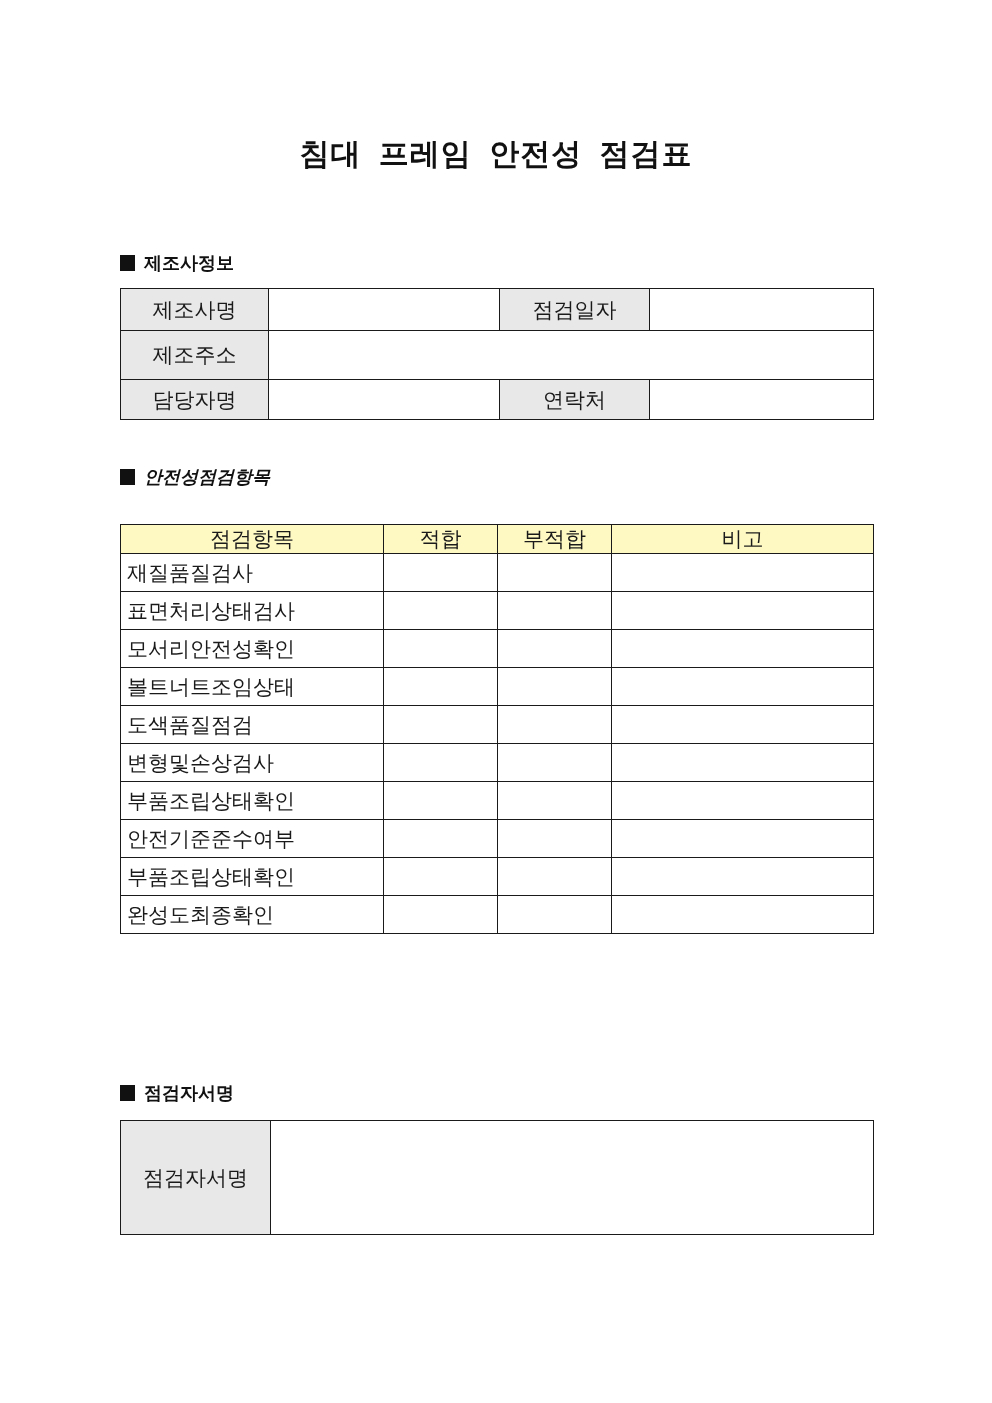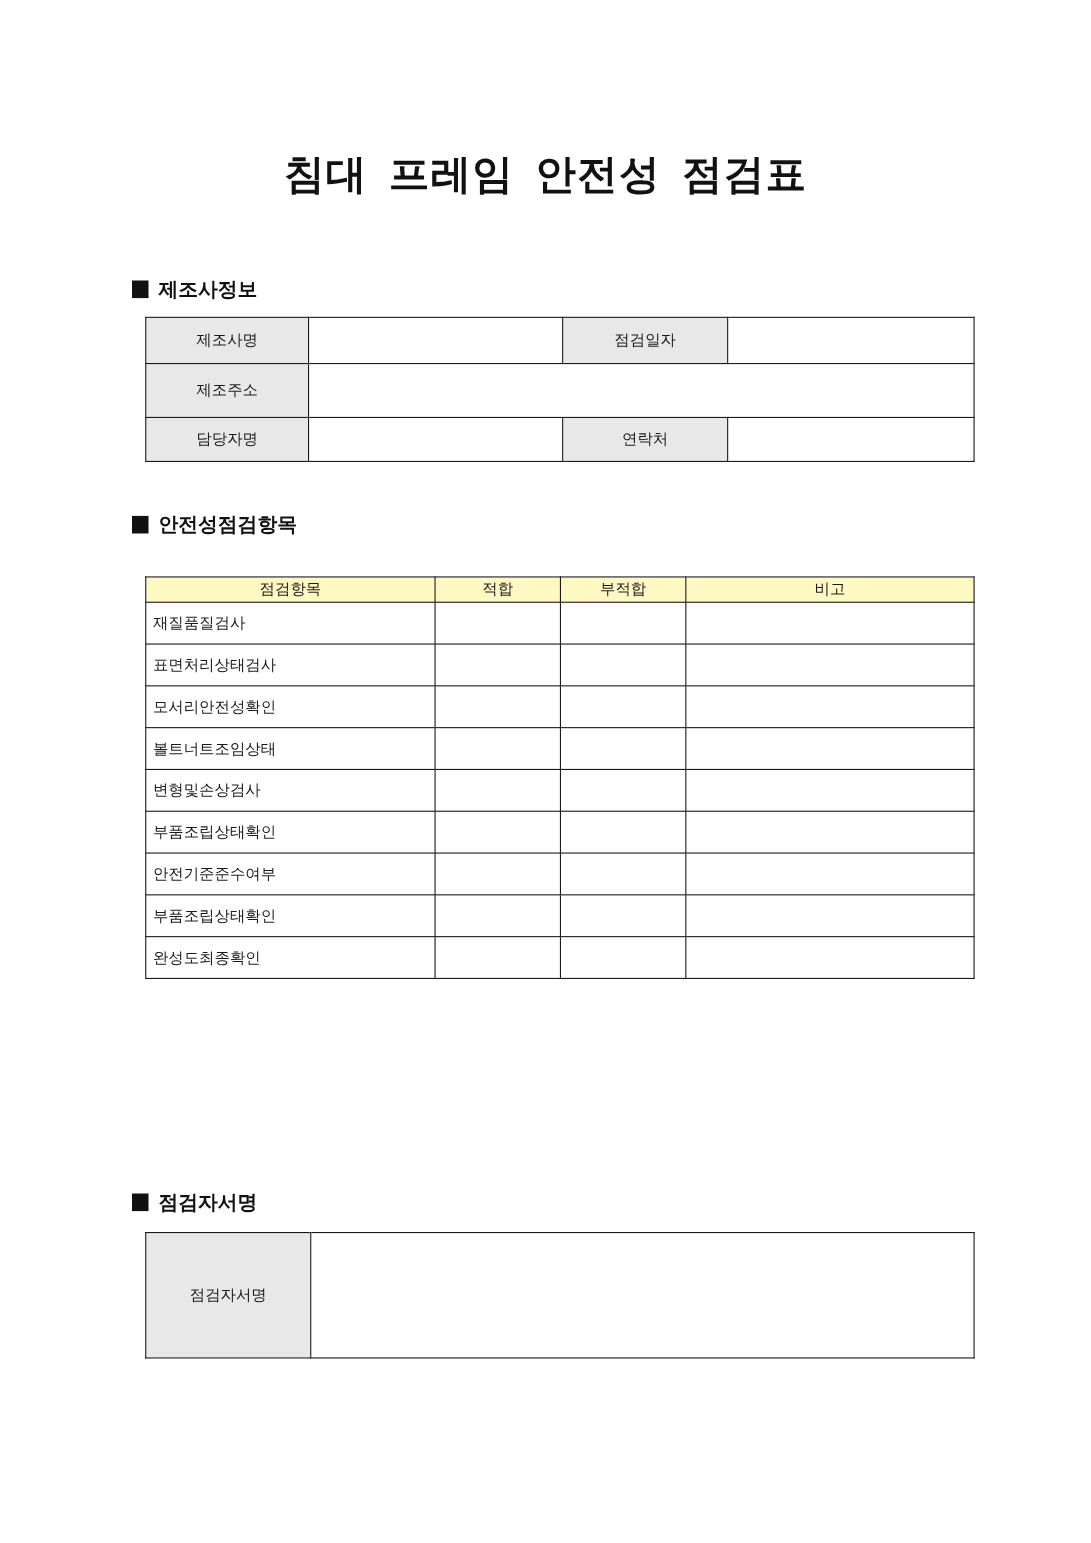--- a/index.html
+++ b/index.html
@@ -19,21 +19,21 @@
     top: 0;
     width: 753px;
   }
   .doc-title {
     position: absolute;
     top: 134px;
     left: 0;
     width: 100%;
     margin: 0;
     text-align: center;
-    font-size: 37px;
+    font-size: 30px;
     font-weight: bold;
     letter-spacing: 1px;
     word-spacing: 8px;
     color: #111111;
   }
   .section-heading {
     position: absolute;
     left: 0;
     margin: 0;
     font-size: 18px;
@@ -45,30 +45,30 @@
   }
   .bullet {
     display: inline-block;
     width: 15px;
     height: 16px;
     background: #111111;
     margin-right: 9px;
     flex: 0 0 auto;
   }
   .heading-manufacturer { top: 252px; }
-  .heading-checklist    { top: 466px; }
+  .heading-checklist    { top: 466px; font-style: italic; }
   .heading-signature    { top: 1082px; }
 
   table {
     position: absolute;
-    left: 12px;
+    left: 0;
     border-collapse: collapse;
     table-layout: fixed;
     width: 753px;
-    font-size: 14px;
+    font-size: 21px;
   }
   .tbl-manufacturer { top: 288px; }
   .tbl-checklist    { top: 524px; }
   .tbl-signature    { top: 1120px; }
 
   td, th {
     border: 1.5px solid #1a1a1a;
     font-weight: normal;
     padding: 0;
     vertical-align: middle;
@@ -170,20 +170,26 @@
           <td class="value-cell"></td>
           <td class="value-cell"></td>
         </tr>
         <tr class="data-row">
           <td class="item-cell">볼트너트조임상태</td>
           <td class="value-cell"></td>
           <td class="value-cell"></td>
           <td class="value-cell"></td>
         </tr>
         <tr class="data-row">
+          <td class="item-cell">도색품질점검</td>
+          <td class="value-cell"></td>
+          <td class="value-cell"></td>
+          <td class="value-cell"></td>
+        </tr>
+        <tr class="data-row">
           <td class="item-cell">변형및손상검사</td>
           <td class="value-cell"></td>
           <td class="value-cell"></td>
           <td class="value-cell"></td>
         </tr>
         <tr class="data-row">
           <td class="item-cell">부품조립상태확인</td>
           <td class="value-cell"></td>
           <td class="value-cell"></td>
           <td class="value-cell"></td>

